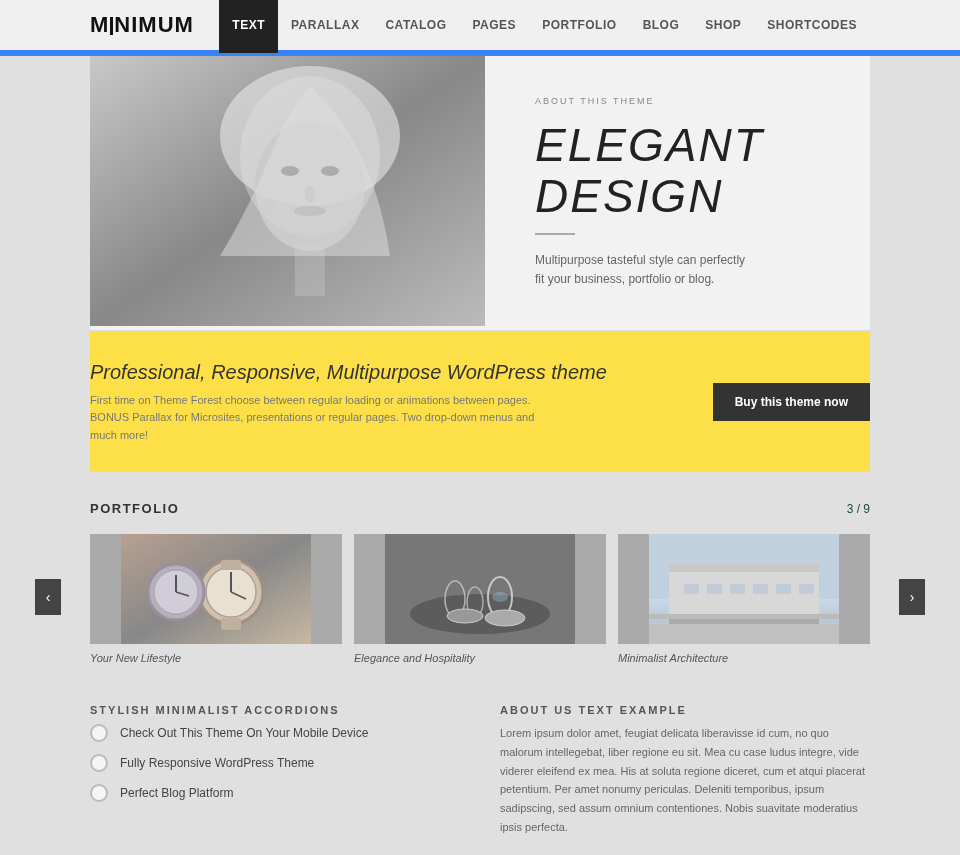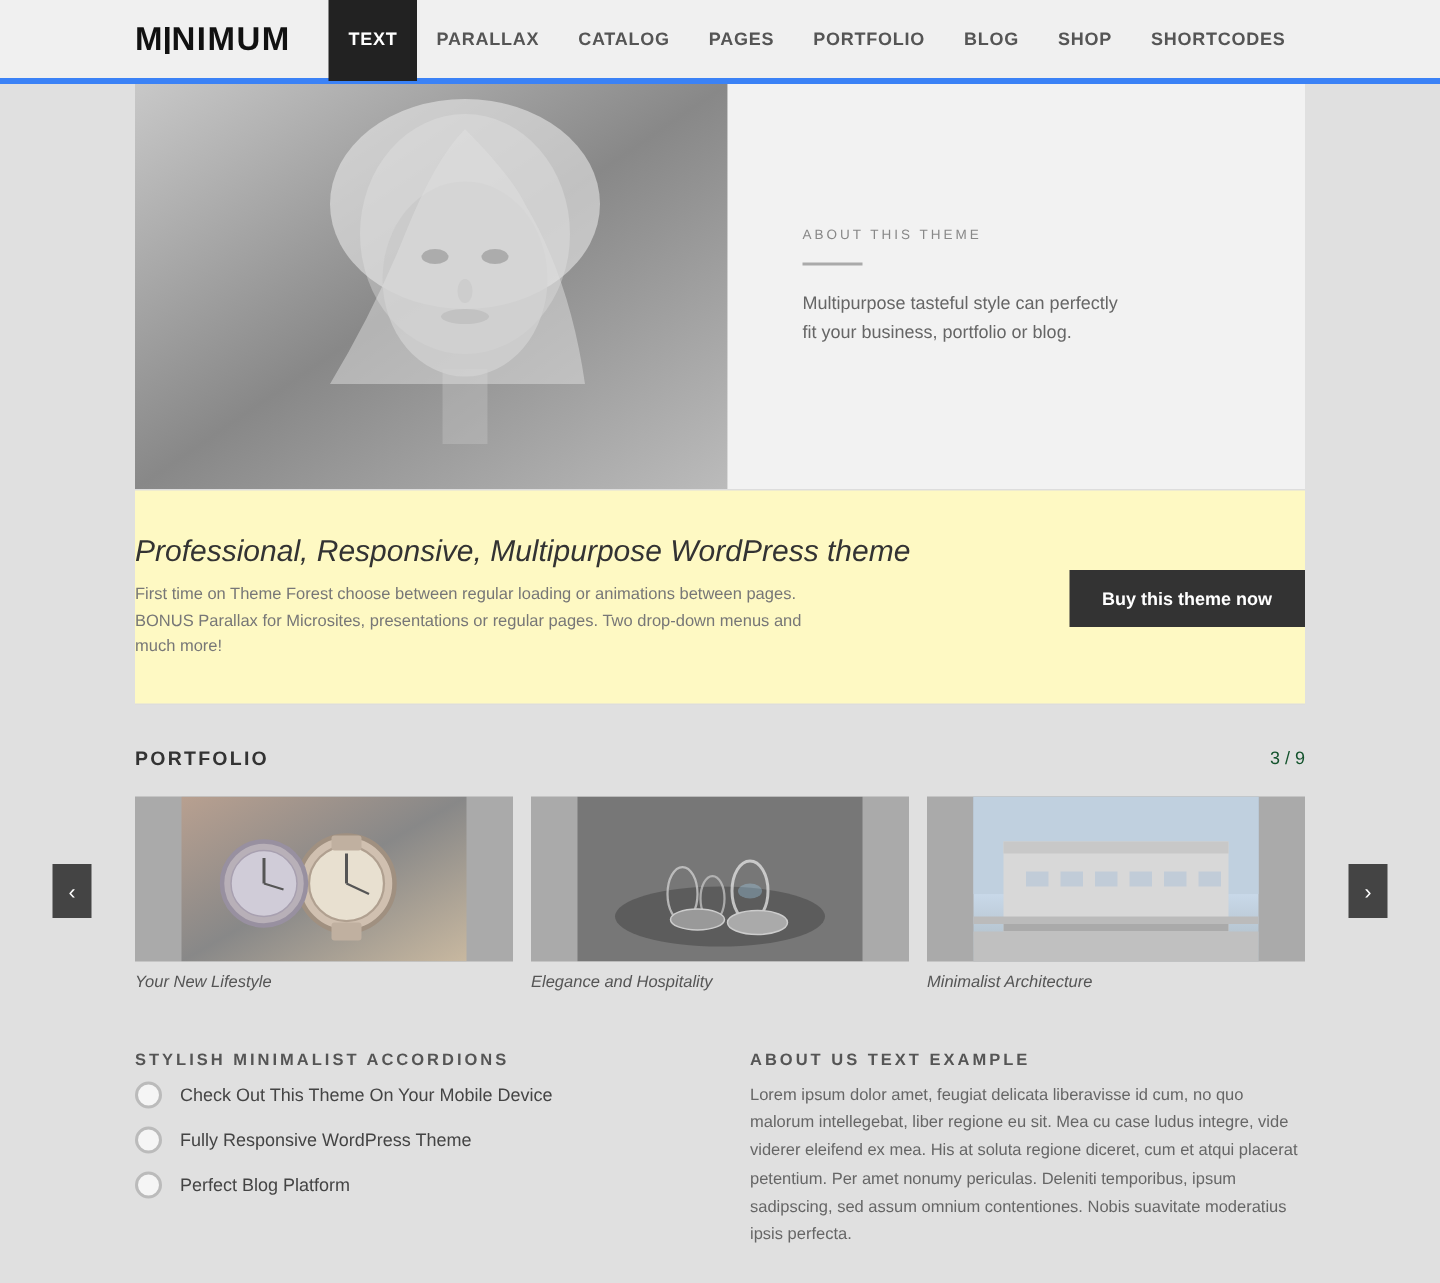--- a/index.html
+++ b/index.html
@@ -12,21 +12,21 @@
       min-height: 855px;
     }
 
     
     #header {
       background: #f0f0f0;
       display: flex;
       align-items: center;
       padding: 0 90px;
       height: 56px;
-      border-bottom: 4px solid #3b82f6;
+      border-bottom: 6px solid #3b82f6;
     }
     #logo {
       font-size: 22px;
       font-weight: 900;
       letter-spacing: 1px;
       color: #111;
       margin-right: auto;
     }
     #logo span.bar {
       display: inline-block;
@@ -101,21 +101,21 @@
     }
     #hero-desc {
       font-size: 12px;
       color: #666;
       line-height: 1.6;
       max-width: 220px;
     }
 
     
     #promo {
-      background: #fef9c3;
+      background: #fde047;
       margin: 0 90px;
       padding: 30px 0 28px 0;
       border-top: 1px solid #ddd;
       border-bottom: 1px solid #ddd;
       display: flex;
       align-items: center;
       justify-content: space-between;
     }
     #promo-text {
       flex: 1;
@@ -307,20 +307,24 @@
 
       <ellipse cx="220" cy="155" rx="16" ry="5" fill="#888" opacity="0.5"></ellipse>
 
       <rect x="205" y="190" width="30" height="50" fill="#c5c5c5" opacity="0.4"></rect>
 
       <path d="M130,200 Q160,150 180,100 Q200,50 220,30 Q250,60 260,80 Q290,130 300,200 Z" fill="#e0e0e0" opacity="0.5"></path>
     </svg>
   </div>
   <div id="hero-text">
     <div id="hero-label">ABOUT THIS THEME</div>
+    <div id="hero-title">
+      <span>ELEGANT</span><br>
+      <span>DESIGN</span>
+    </div>
     <div id="hero-divider"></div>
     <div id="hero-desc">Multipurpose tasteful style can perfectly fit your business, portfolio or blog.</div>
   </div>
 </div>
 
 <div id="promo">
   <div id="promo-text">
     <div id="promo-title">Professional, Responsive, Multipurpose WordPress theme</div>
     <div id="promo-desc">First time on Theme Forest choose between regular loading or animations between pages. BONUS Parallax for Microsites, presentations or regular pages. Two drop-down menus and much more!</div>
   </div>

